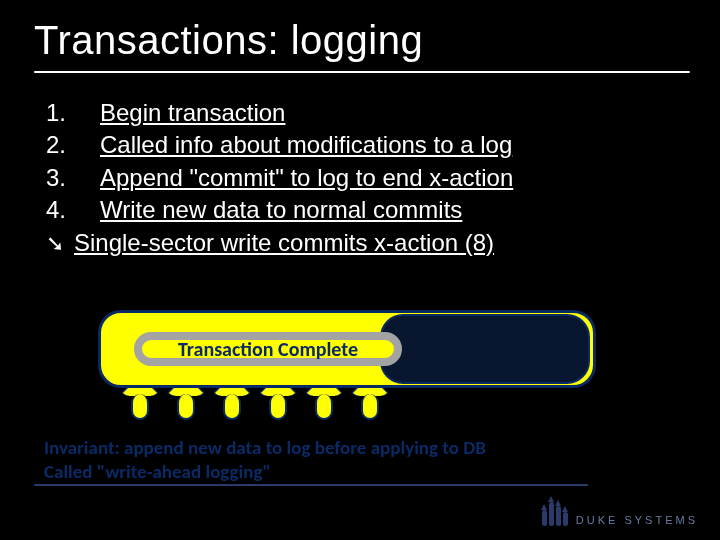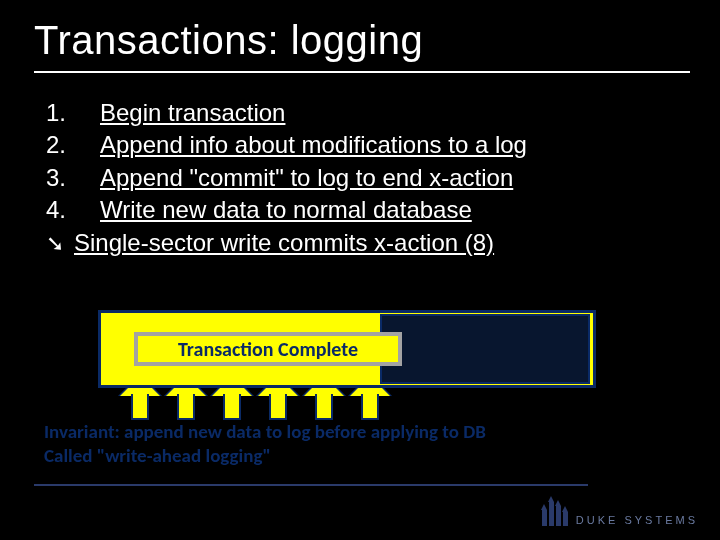--- a/index.html
+++ b/index.html
@@ -1,15 +1,15 @@
 <!DOCTYPE html>
 <html><head>
 <meta charset="utf-8">
 <style>
-  * { margin: 0; padding: 0; box-sizing: border-box; }
+  * { margin: 0; padding: 0; box-sizing: border-box; border-radius: 23px; }
   html, body { width: 720px; height: 540px; overflow: hidden; }
   body {
     background: #000;
     color: #fff;
     font-family: Arial, Helvetica, sans-serif;
     position: relative;
   }
   .slide {
     width: 720px;
     height: 540px;
@@ -82,21 +82,21 @@
     border: 2px solid #0a2a66;
     z-index: 3;
   }
   .label-box {
     position: absolute;
     left: 74px;
     top: 22px;
     width: 268px;
     height: 34px;
     background: #ffff00;
-    border: 4px solid #a3a3a3;
+    border: 8px solid #a3a3a3;
     color: #0a2a66;
     font-size: 20px;
     font-weight: 700;
     display: flex;
     align-items: center;
     justify-content: center;
     z-index: 4;
     font-family: Calibri, Arial, sans-serif;
   }
   .arrows-row {
@@ -131,21 +131,21 @@
     top: 18px; left: 11px;
     width: 18px; height: 26px;
     background: #ffff00;
     border-left: 2px solid #0a2a66;
     border-right: 2px solid #0a2a66;
     border-bottom: 2px solid #0a2a66;
   }
   .invariant {
     position: absolute;
     left: 44px;
-    top: 420px;
+    top: 436px;
     font-size: 19px;
     font-weight: 700;
     color: #0a2a66;
     line-height: 1.25;
     z-index: 0;
     font-family: Calibri, Arial, sans-serif;
   }
   .footer-rule {
     position: absolute;
     left: 34px;
@@ -201,29 +201,29 @@
   <h1 class="title">Transactions: logging</h1>
   <div class="title-underline"></div>
 
   <div class="list">
     <div class="list-row">
       <span class="list-num">1.</span>
       <span class="list-text">Begin transaction</span>
     </div>
     <div class="list-row">
       <span class="list-num">2.</span>
-      <span class="list-text">Append info about modifications to a log</span>
+      <span class="list-text">Called info about modifications to a log</span>
     </div>
     <div class="list-row">
       <span class="list-num">3.</span>
       <span class="list-text">Append "commit" to log to end x-action</span>
     </div>
     <div class="list-row">
       <span class="list-num">4.</span>
-      <span class="list-text">Write new data to normal database</span>
+      <span class="list-text">Write new data to normal commits</span>
     </div>
     <div class="arrow-row">
       <span class="arrow-glyph">➘</span>
       <span class="list-text">Single-sector write commits x-action (8)</span>
     </div>
   </div>
 
   <div class="diagram-area">
     <div class="big-box"></div>
     <div class="dark-box"></div>

